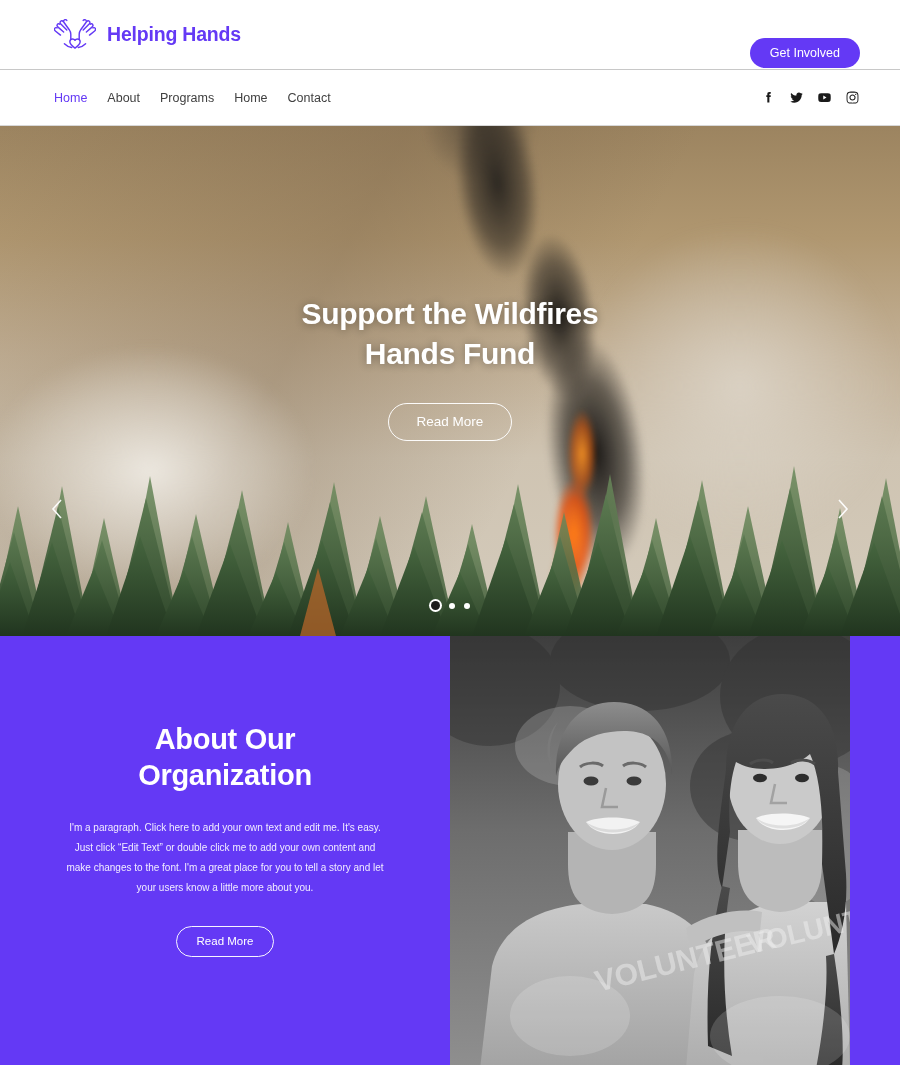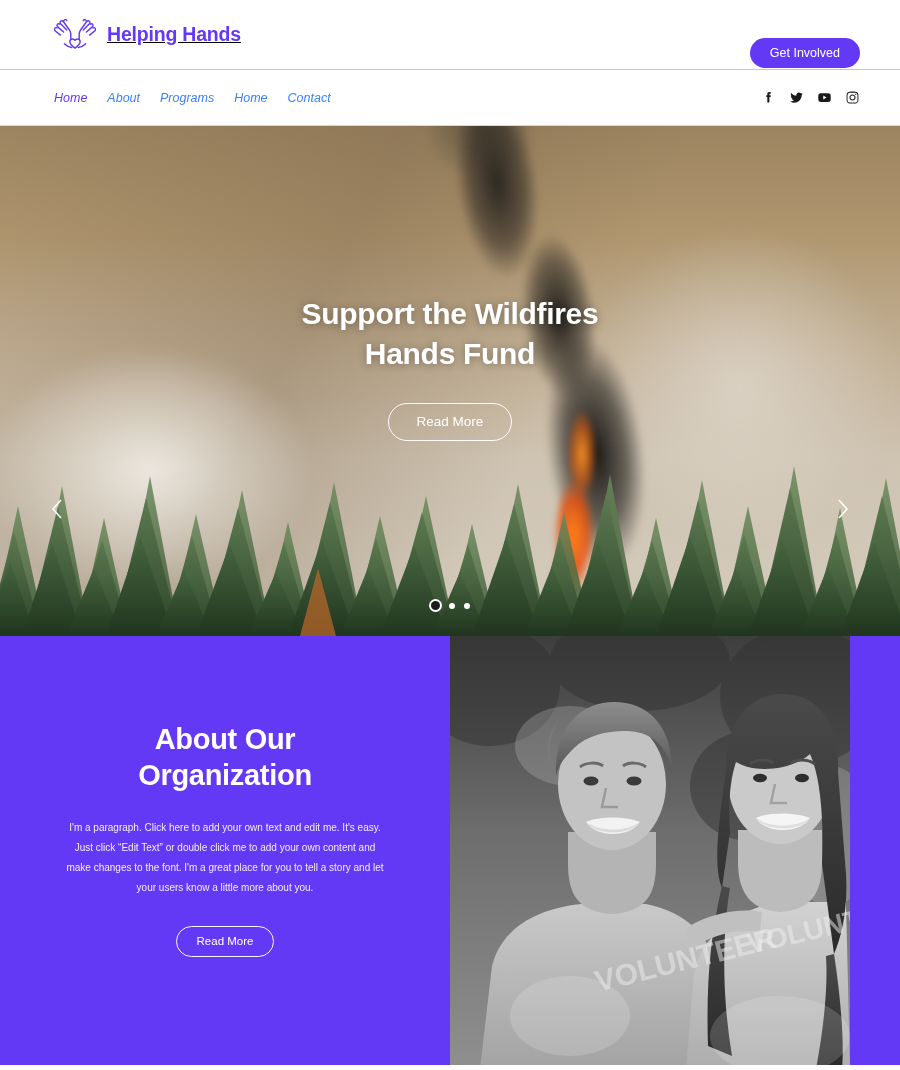--- a/index.html
+++ b/index.html
@@ -12,44 +12,43 @@
   .page { width:900px; height:1070px; position:relative; background:#fff; }
 
   
   .header {
     height:70px; background:#fff;
     display:flex; align-items:center; justify-content:space-between;
     padding:0 40px 0 54px;
     border-bottom:1px solid #c8c8c8;
     position:relative;
   }
-  .brand { display:flex; align-items:center; gap:11px;text-decoration:underline; }
+  .brand { display:flex; align-items:center; gap:11px; }
   .brand-icon { width:42px; height:32px; display:block; }
   .brand-name {
     font-size:19.5px; font-weight:bold; color:#6439F5;
     letter-spacing:-0.2px;
   }
   .cta-btn {
     background:#6439F5; color:#fff; border:none;
     font-family:"Liberation Sans", sans-serif;
     font-size:12.5px; padding:0 20px; height:30px;
     border-radius:15px; cursor:pointer; white-space:nowrap;margin-top:36px;
   }
 
   
   .navbar {
     height:56px; background:#fff;
     display:flex; align-items:center; justify-content:space-between;
     padding:0 40px 0 54px;
     border-bottom:1px solid #d8d8d8;
-    font-style:italic;
   }
   .nav-links { display:flex; align-items:center; gap:20px; }
   .nav-link {
-    font-size:12.5px; color:#3b82f6; text-decoration:none;
+    font-size:12.5px; color:#404040; text-decoration:none;
     cursor:pointer; white-space:nowrap;
   }
   .nav-link.active { color:#6439F5; }
   .socials { display:flex; align-items:center; gap:13px; }
   .soc { width:15px; height:15px; display:block; cursor:pointer; fill:#1a1a1a; }
 
   
   .hero {
     position:relative; height:510px; width:900px; overflow:hidden;
     background:#9a8163;

